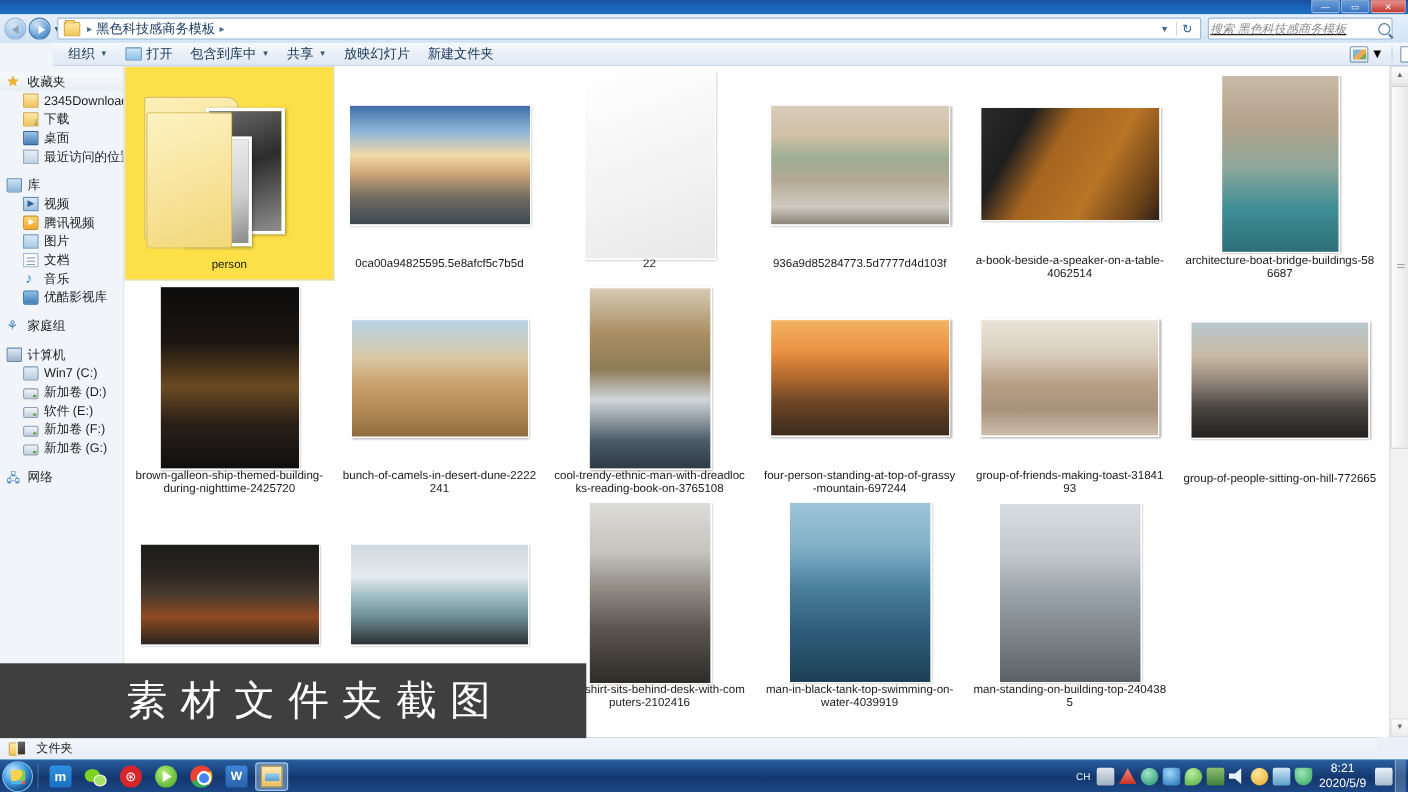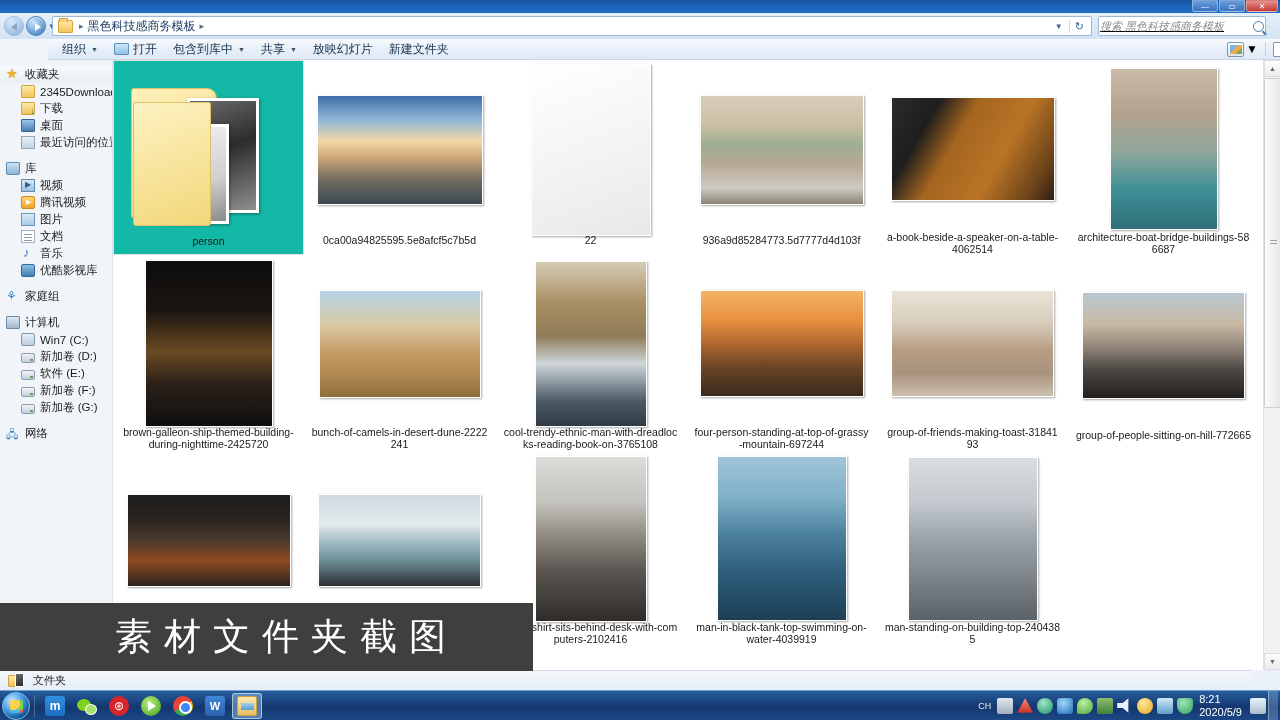--- a/index.html
+++ b/index.html
@@ -165,21 +165,21 @@
     position:relative; width:1167px; height:610px; background:#ffffff; overflow:hidden;
   }
   .filegrid{
     position:absolute; left:0; top:0; width:1150px; height:610px;
     display:flex; flex-wrap:wrap; align-content:flex-start;
   }
   .tile{
     width:191px; height:195px; display:flex; flex-direction:column;
     align-items:center; padding-top:5px;
   }
-  .tile.selected{ background:#14b8a6; border:1px solid #e0e0e0; }
+  .tile.selected{ background:#fde047; border:1px solid #e0e0e0; }
   .thumbwrap{
     height:170px; width:180px; display:flex; align-items:center; justify-content:center;
   }
   .thumb{
     background:#d8d8d8; box-shadow:1px 1px 2px rgba(0,0,0,.35);
     border:1px solid #ffffff; overflow:hidden; position:relative;
   }
   .label{
     width:180px; text-align:center; font-size:10.5px; color:#1a1a1a;
     line-height:11.5px; word-break:break-all; padding:0 2px;
@@ -305,21 +305,21 @@
      text-align:center;line-height:20px;font-weight:bold;}
   .app.explorer{ background:linear-gradient(180deg,#ffe9ad,#e8bf63); border:1px solid #c9a244;
      border-radius:2px; position:relative;}
   .app.explorer::after{content:"";position:absolute;left:3px;top:6px;width:13px;height:7px;
      background:linear-gradient(180deg,#9fd0f0,#5a9ed0);}
 
   .tray{ margin-left:auto; display:flex; align-items:center; padding-right:2px; }
   .tray-item{ width:16px;height:16px;margin:0 2px; position:relative; flex:none; }
   .tray-txt{ color:#e8f2ff; font-size:9px; margin-right:4px; }
   .clock{
-    color:#fff; font-size:11px; line-height:13px;
+    color:#fff; font-size:11px; text-align:center; line-height:13px;
     margin:0 6px 0 4px; white-space:nowrap;
   }
   .showdesk{ width:10px;height:30px; background:rgba(200,225,250,.25);
      border-left:1px solid rgba(255,255,255,.35);}
 
   
   .desktopbg{ position:absolute; left:0;top:0;width:1280px;height:13px;
      background:linear-gradient(90deg,#14448a,#1e63b4 30%,#1a569f 70%,#123f80);}
 </style>
 </head>

